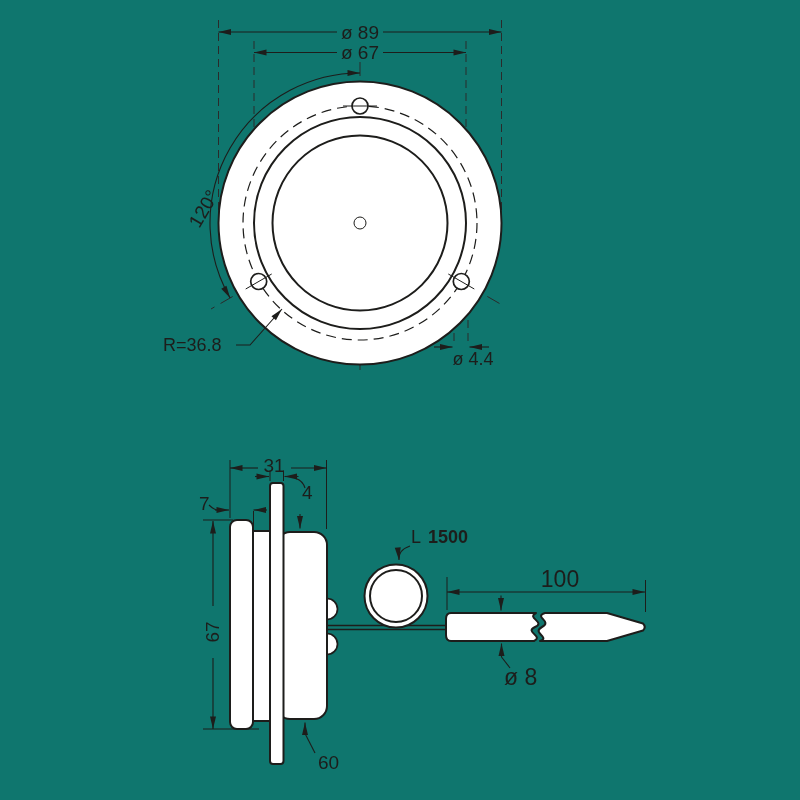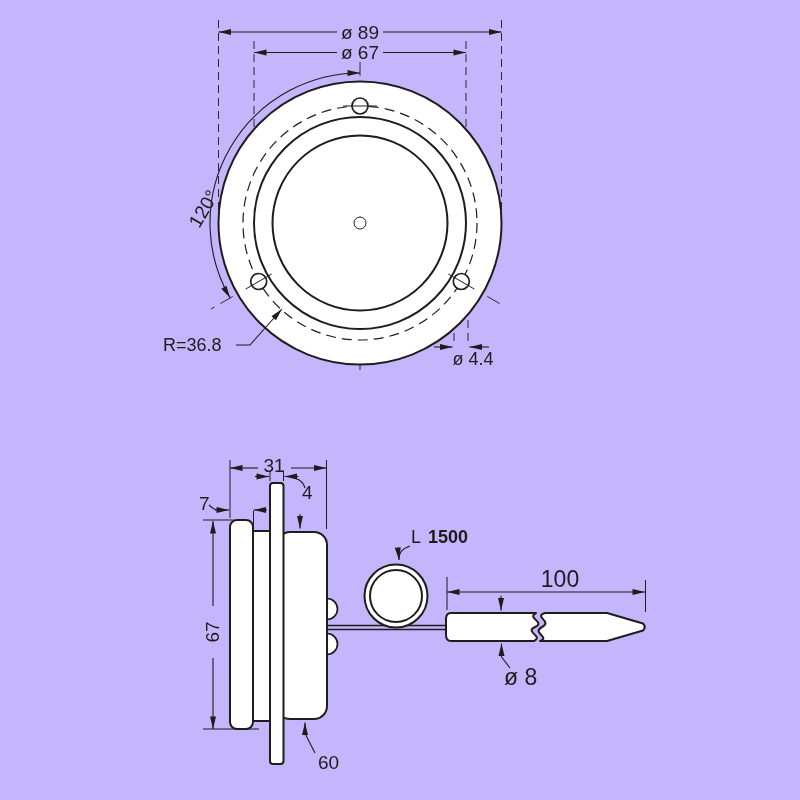--- a/index.html
+++ b/index.html
@@ -1,16 +1,16 @@
 <!DOCTYPE html>
 <html><head>
 <meta charset="utf-8">
 <style>
   html,body{margin:0;padding:0;background:#ffffff;}
-  .stage{width:800px;height:800px;position:relative;background:#c4b5fd;overflow:hidden;}
+  .stage{width:800px;height:800px;position:relative;background:#0f766e;overflow:hidden;}
   svg{display:block;}
   svg text{font-family:"Liberation Sans","DejaVu Sans",sans-serif;fill:#1d1d1b;}
   .t18{font-size:18px;}
   .t19{font-size:19px;}
   .t23{font-size:23px;}
   .bold{font-weight:bold;}
   .obj{fill:#ffffff;stroke:#1d1d1b;stroke-width:2;stroke-linejoin:round;}
   .obj-thin{fill:#ffffff;stroke:#1d1d1b;stroke-width:1.7;}
   .dim{fill:none;stroke:#1d1d1b;stroke-width:1.1;}
   .thin{fill:none;stroke:#1d1d1b;stroke-width:1;}

